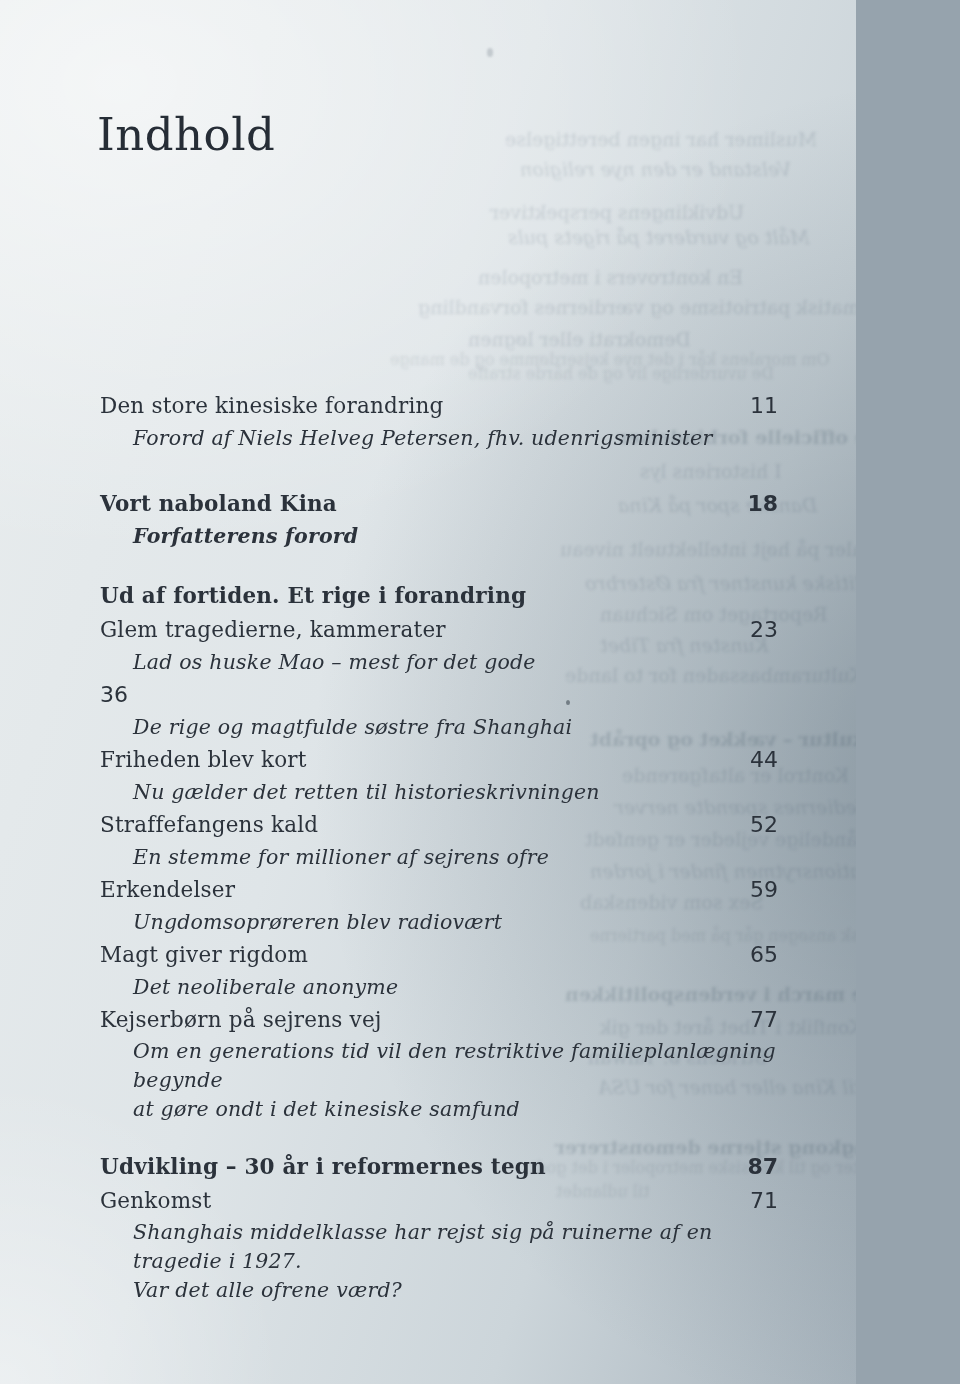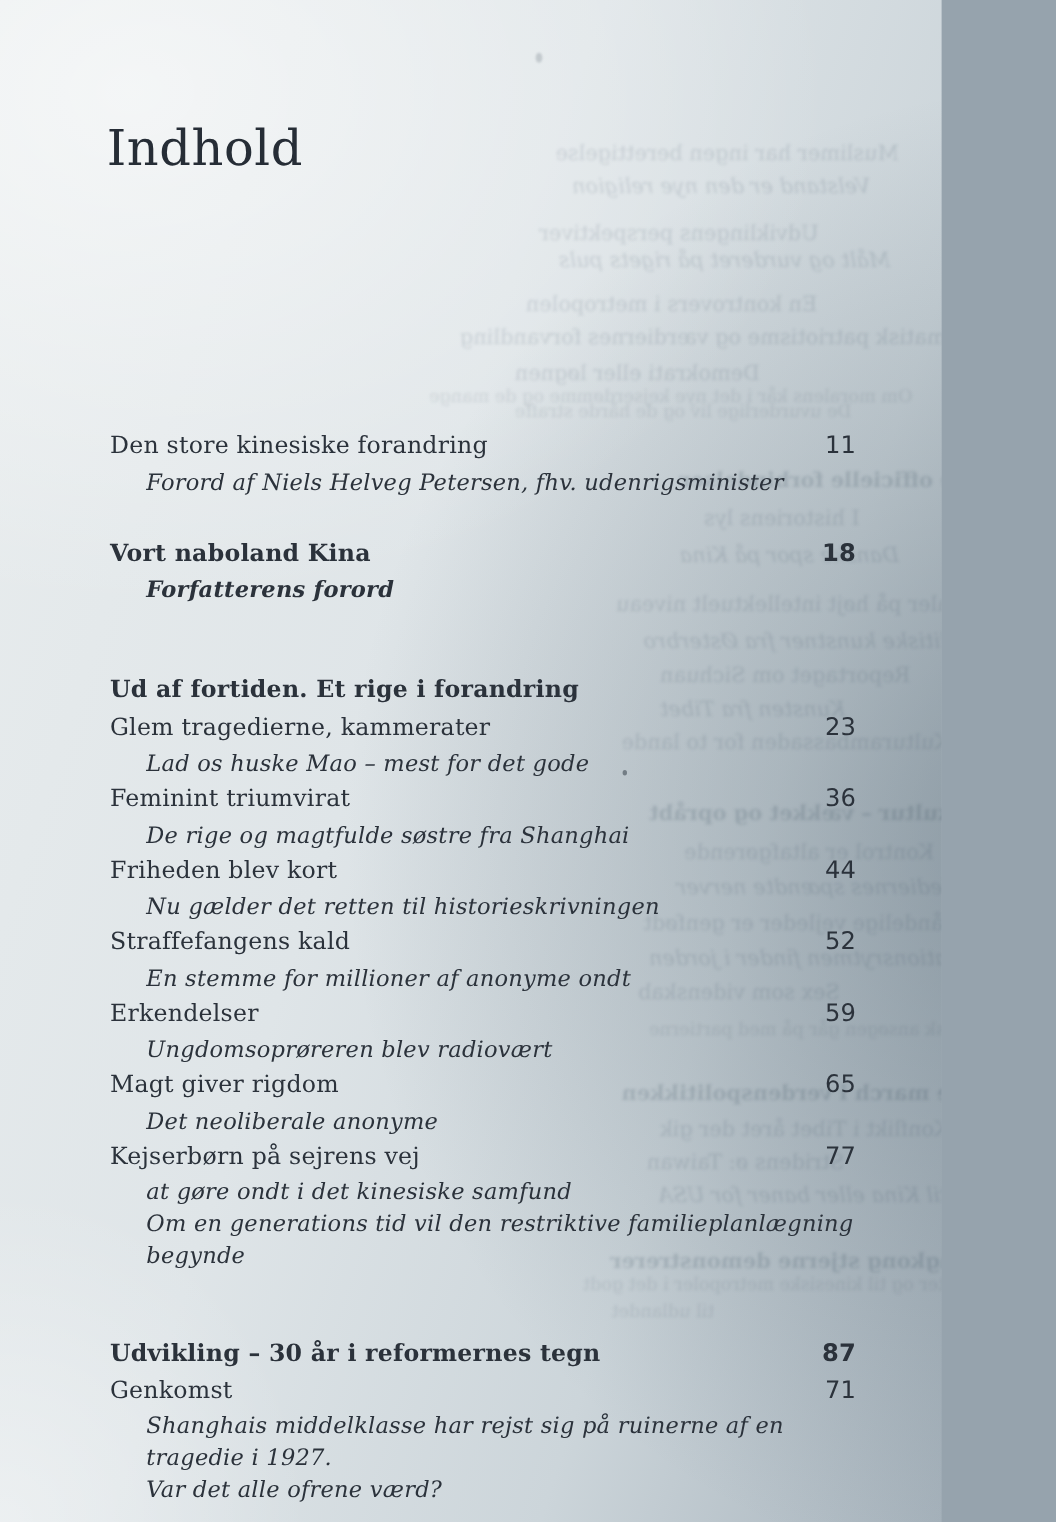--- a/index.html
+++ b/index.html
@@ -18,21 +18,21 @@
   .title{
     position:absolute;left:97px;top:110px;
     font-size:45px;line-height:1.1;letter-spacing:0.5px;
     color:#262d36;font-weight:500;
   }
   .toc{position:absolute;left:100px;top:389px;width:678px;}
   .main{display:flex;justify-content:space-between;align-items:flex-end;
         font-size:21.5px;line-height:34px;}
   .main .t{letter-spacing:0.2px;}
   .main .n{font-family:"DejaVu Sans","Liberation Sans",sans-serif;font-size:22px;color:#2b323b;}
-  .heading .t, .heading .n{font-weight:bold;margin-top:32px;}
+  .heading .t, .heading .n{font-weight:bold;}
   .sub{font-style:italic;font-size:20.5px;line-height:31px;padding-left:33px;letter-spacing:0.2px;}
   .subm{line-height:29px;}
   .gap-a{margin-top:33px;font-weight:bold;}
   .gap-b{margin-top:27px;}
   .gap-c{margin-top:26px;}
   
   .bt{
     position:absolute;white-space:nowrap;
     transform:scaleX(-1);
     filter:blur(1.4px);
@@ -115,40 +115,39 @@
     <div>
       <div class="main">
         <span class="t">Glem tragedierne, kammerater</span>
         <span class="n">23</span>
       </div>
       <div class="sub">Lad os huske Mao – mest for det gode</div>
     </div>
 
     <div>
       <div class="main">
-        <span class="t">Feminint triumvirat</span>
         <span class="n">36</span>
       </div>
       <div class="sub">De rige og magtfulde søstre fra Shanghai</div>
     </div>
 
     <div>
       <div class="main">
         <span class="t">Friheden blev kort</span>
         <span class="n">44</span>
       </div>
       <div class="sub">Nu gælder det retten til historieskrivningen</div>
     </div>
 
     <div>
       <div class="main">
         <span class="t">Straffefangens kald</span>
         <span class="n">52</span>
       </div>
-      <div class="sub">En stemme for millioner af anonyme ondt</div>
+      <div class="sub">En stemme for millioner af sejrens ofre</div>
     </div>
 
     <div>
       <div class="main">
         <span class="t">Erkendelser</span>
         <span class="n">59</span>
       </div>
       <div class="sub">Ungdomsoprøreren blev radiovært</div>
     </div>
 
@@ -158,22 +157,22 @@
         <span class="n">65</span>
       </div>
       <div class="sub">Det neoliberale anonyme</div>
     </div>
 
     <div>
       <div class="main">
         <span class="t">Kejserbørn på sejrens vej</span>
         <span class="n">77</span>
       </div>
+      <div class="sub subm">Om en generations tid vil den restriktive familieplanlægning begynde</div>
       <div class="sub subm">at gøre ondt i det kinesiske samfund</div>
-      <div class="sub subm">Om en generations tid vil den restriktive familieplanlægning begynde</div>
     </div>
 
     <div class="gap-c">
       <div class="main heading">
         <span class="t">Udvikling – 30 år i reformernes tegn</span>
         <span class="n">87</span>
       </div>
     </div>
 
     <div>

